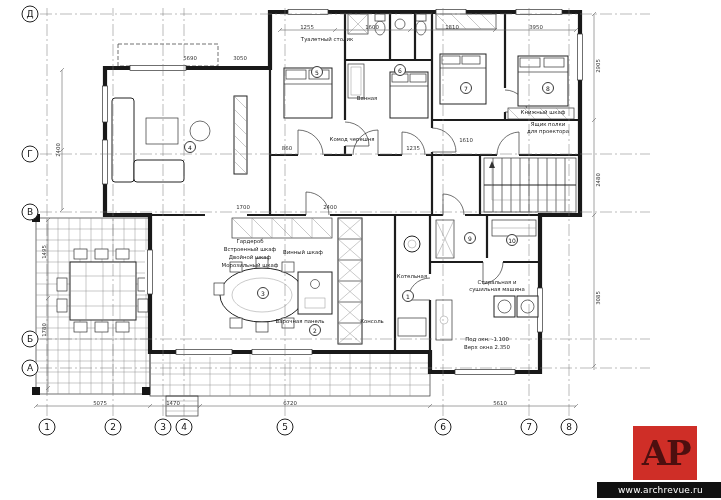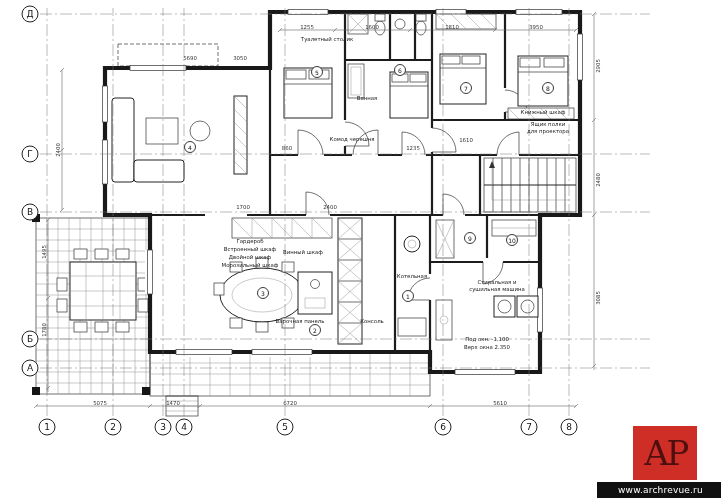--- a/index.html
+++ b/index.html
@@ -17,21 +17,21 @@
   .w2{stroke:#1c1c1c;stroke-width:2.2;fill:none}
   .t1{stroke:#222;stroke-width:1;fill:none}
   .t1w{stroke:#222;stroke-width:1;fill:#fff}
   .t07{stroke:#333;stroke-width:.7;fill:none}
   .t07w{stroke:#333;stroke-width:.7;fill:#fff}
   .t05{stroke:#888;stroke-width:.45;fill:none}
   .dimline{stroke:#555;stroke-width:.55;fill:none}
   .white{fill:#fff;stroke:none}
   .pier{fill:#151515;stroke:none}
   .logo-red{position:absolute;left:633px;top:426px;width:64px;height:54px;background:#cf2e27;display:flex;align-items:center;justify-content:center}
-  .logo-red span{font-family:"DejaVu Serif",serif;font-weight:normal;font-size:34px;color:#4d0f0f;letter-spacing:-3px}
+  .logo-red span{font-family:"DejaVu Serif",serif;font-weight:bold;font-size:34px;color:#4d0f0f;letter-spacing:-3px}
   .logo-bar{position:absolute;left:597px;top:482px;width:127px;height:16px;background:#101010;display:flex;align-items:center;justify-content:center}
   .logo-bar span{font-size:9px;color:#ffffff;letter-spacing:.2px}
 </style>
 </head>
 <body>
 
 <div class="canvas">
   <svg width="721" height="500" viewBox="0 0 721 500">
 
     <g>

